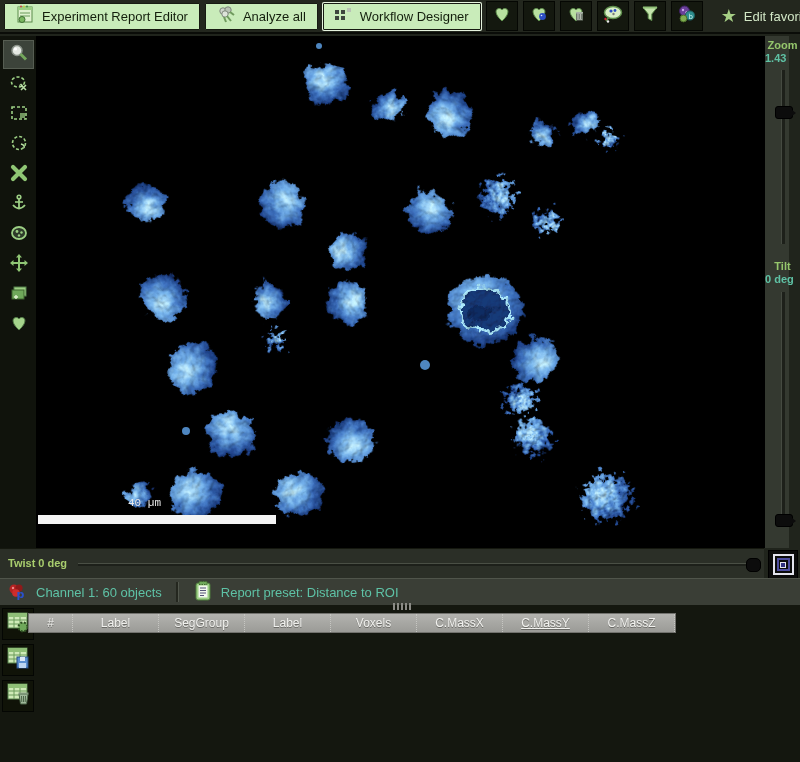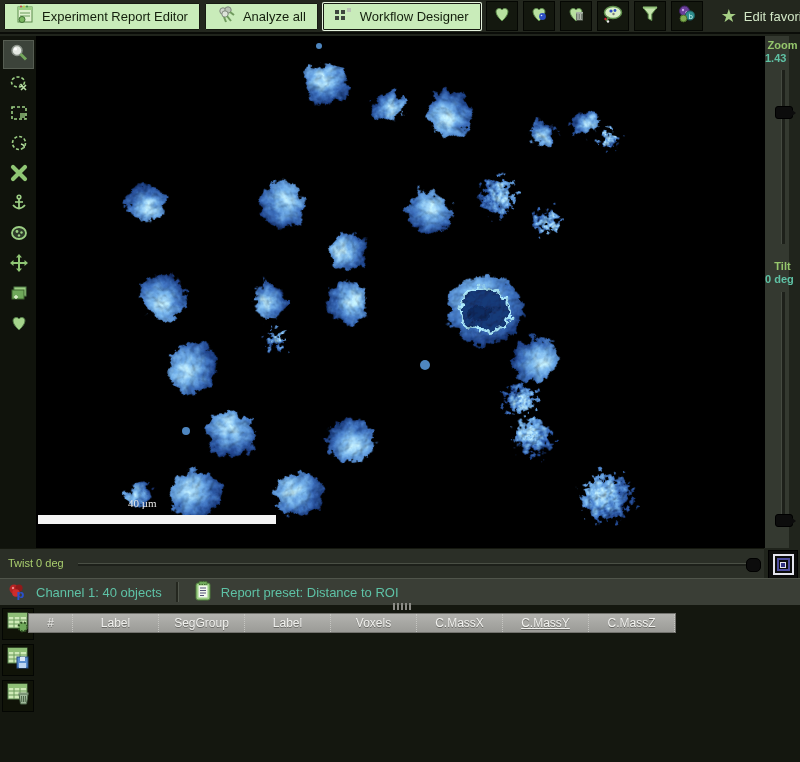--- a/index.html
+++ b/index.html
@@ -25,36 +25,36 @@
   
   .sidebar{position:absolute;left:0;top:36px;width:36px;height:512px;background:#10130c}
   .tool{position:absolute;left:3px;width:29px;height:27px;display:flex;align-items:center;
         justify-content:center;cursor:pointer;border:1px solid transparent}
   .tool.active{background:#3c433a;border:1px solid #565d52}
 
   
   .viewport{position:absolute;left:36px;top:36px;width:729px;height:512px;background:#000;overflow:hidden}
   .scalebar{position:absolute;left:2px;top:479px;width:238px;height:9px;background:#f4f4f4}
   .scalebar-label{position:absolute;left:92px;top:461px;color:#e9e9e9;font-size:11px;
-                  font-family:Liberation Serif, serif}
+                  font-family:Liberation Mono, monospace}
 
   
   .rpanel{position:absolute;left:765px;top:36px;width:24px;height:512px;background:#343930}
   .rp-label{position:absolute;width:35px;text-align:center;font-size:11px;font-weight:bold;color:#95c66c}
   .rp-value{position:absolute;width:35px;text-align:left;font-size:11px;font-weight:bold;color:#5fc2a5}
   .vtrack{position:absolute;left:16px;width:3px;background:#1d201a;border-left:1px solid #454a41;cursor:pointer}
   .vhandle{position:absolute;left:-7px;width:16px;height:11px;background:#0c0c0c;border:1px solid #000;
            border-radius:3px;cursor:pointer}
   .vhandle:after{content:"";position:absolute;right:-4px;top:3px;border-left:4px solid #0c0c0c;
            border-top:3px solid transparent;border-bottom:3px solid transparent}
 
   
   .twistbar{position:absolute;left:0;top:548px;width:764px;height:30px;background:#2b2f27;
             border-top:1px solid #15180f}
-  .twist-label{position:absolute;left:8px;top:8px;font-size:11px;font-weight:normal;color:#a9ce6e}
+  .twist-label{position:absolute;left:8px;top:8px;font-size:11px;font-weight:bold;color:#a9ce6e}
   .htrack{position:absolute;left:78px;top:14px;width:672px;height:2px;background:#1d201a;
           border-top:1px solid #4a4f45;cursor:pointer}
   .hhandle{position:absolute;left:668px;top:-6px;width:13px;height:12px;background:#0c0c0c;
            border:1px solid #000;border-radius:5px;cursor:pointer}
   .center-btn{position:absolute;left:768px;top:550px;width:28px;height:27px;background:#0b0b0b;
               border:1px solid #000;display:flex;align-items:center;justify-content:center;cursor:pointer}
   .sq1{width:17px;height:17px;border:2px solid #e3e3ee;display:flex;align-items:center;justify-content:center}
   .sq2{width:9px;height:9px;border:2px solid #4d4da0;display:flex;align-items:center;justify-content:center}
   .sq3{width:4px;height:4px;background:#2e2e7e;outline:1px solid #e3e3ee}
 
@@ -422,21 +422,21 @@
   <div class="status-item">
     <span>
       <svg width="22" height="20" viewBox="0 0 22 20">
           <circle cx="8" cy="8" r="4.5" fill="#b52222"></circle>
           <circle cx="13" cy="7" r="3.6" fill="#8f1a1a"></circle>
           <circle cx="10" cy="12" r="3.8" fill="#cf2c2c"></circle>
           <circle cx="7" cy="7" r="1.2" fill="#e88"></circle>
           <text x="10.5" y="17" font-size="11" font-weight="bold" fill="#2a50cc" font-family="DejaVu Sans, sans-serif">p</text>
         </svg>
     </span>
-    <span>Channel 1: 40 objects</span>
+    <span>Channel 1: 60 objects</span>
   </div>
   <div class="st-sep"></div>
   <div class="status-item">
     <span>
       <svg width="20" height="22" viewBox="0 0 20 22">
           <rect x="3" y="3" width="14" height="17" rx="2" fill="#9ccf84" stroke="#4c7a3c"></rect>
           <rect x="5.5" y="5.5" width="9" height="12" fill="#f2f8ee"></rect>
           <line x1="7" y1="8" x2="13" y2="8" stroke="#557"></line>
           <line x1="7" y1="10.5" x2="13" y2="10.5" stroke="#557"></line>
           <line x1="7" y1="13" x2="13" y2="13" stroke="#557"></line>

